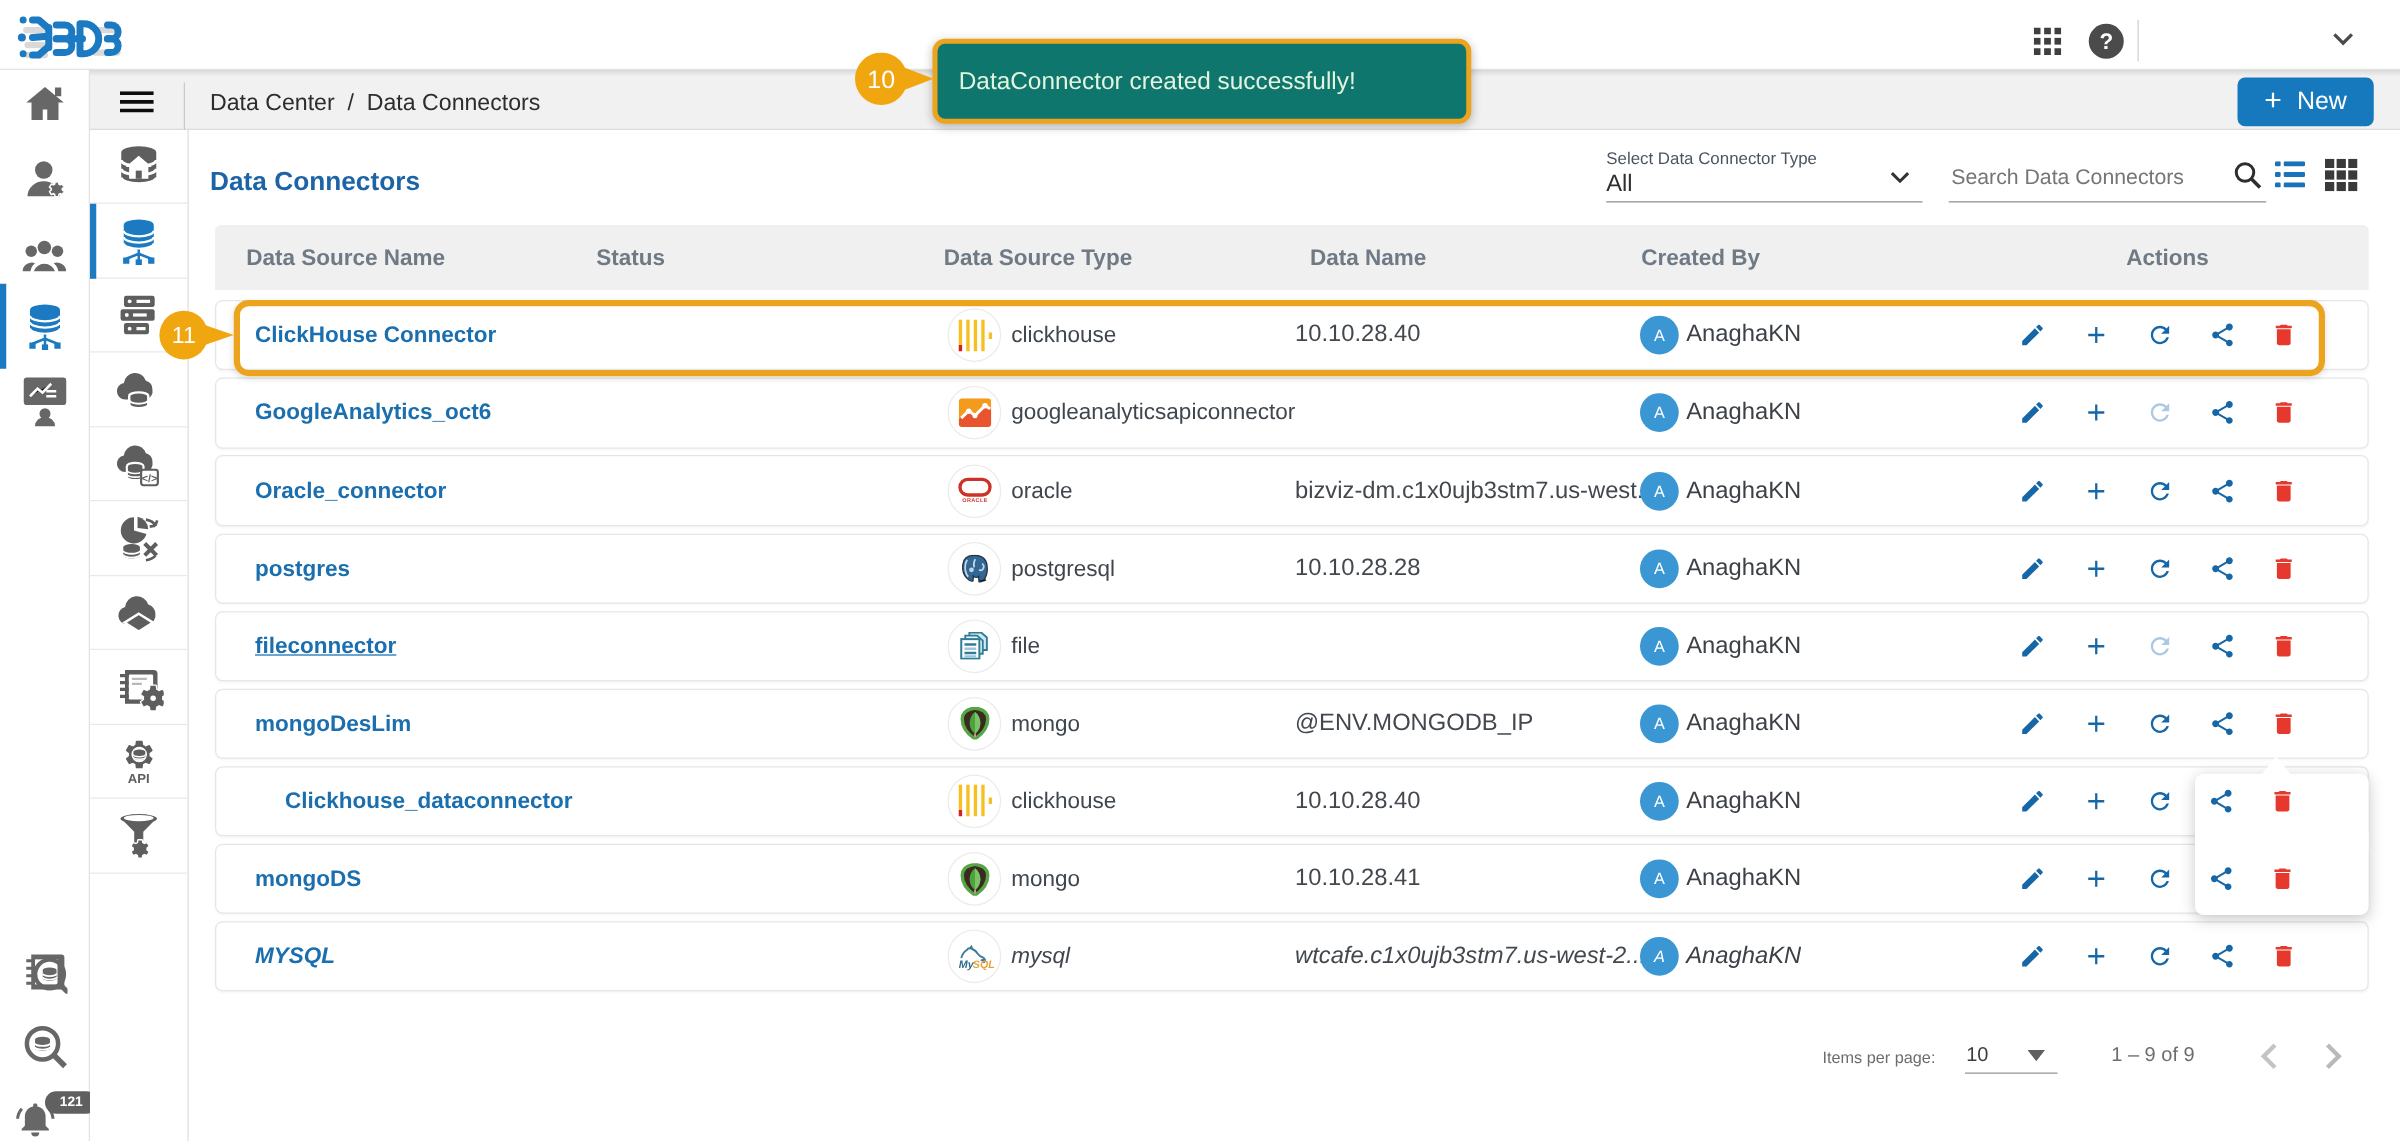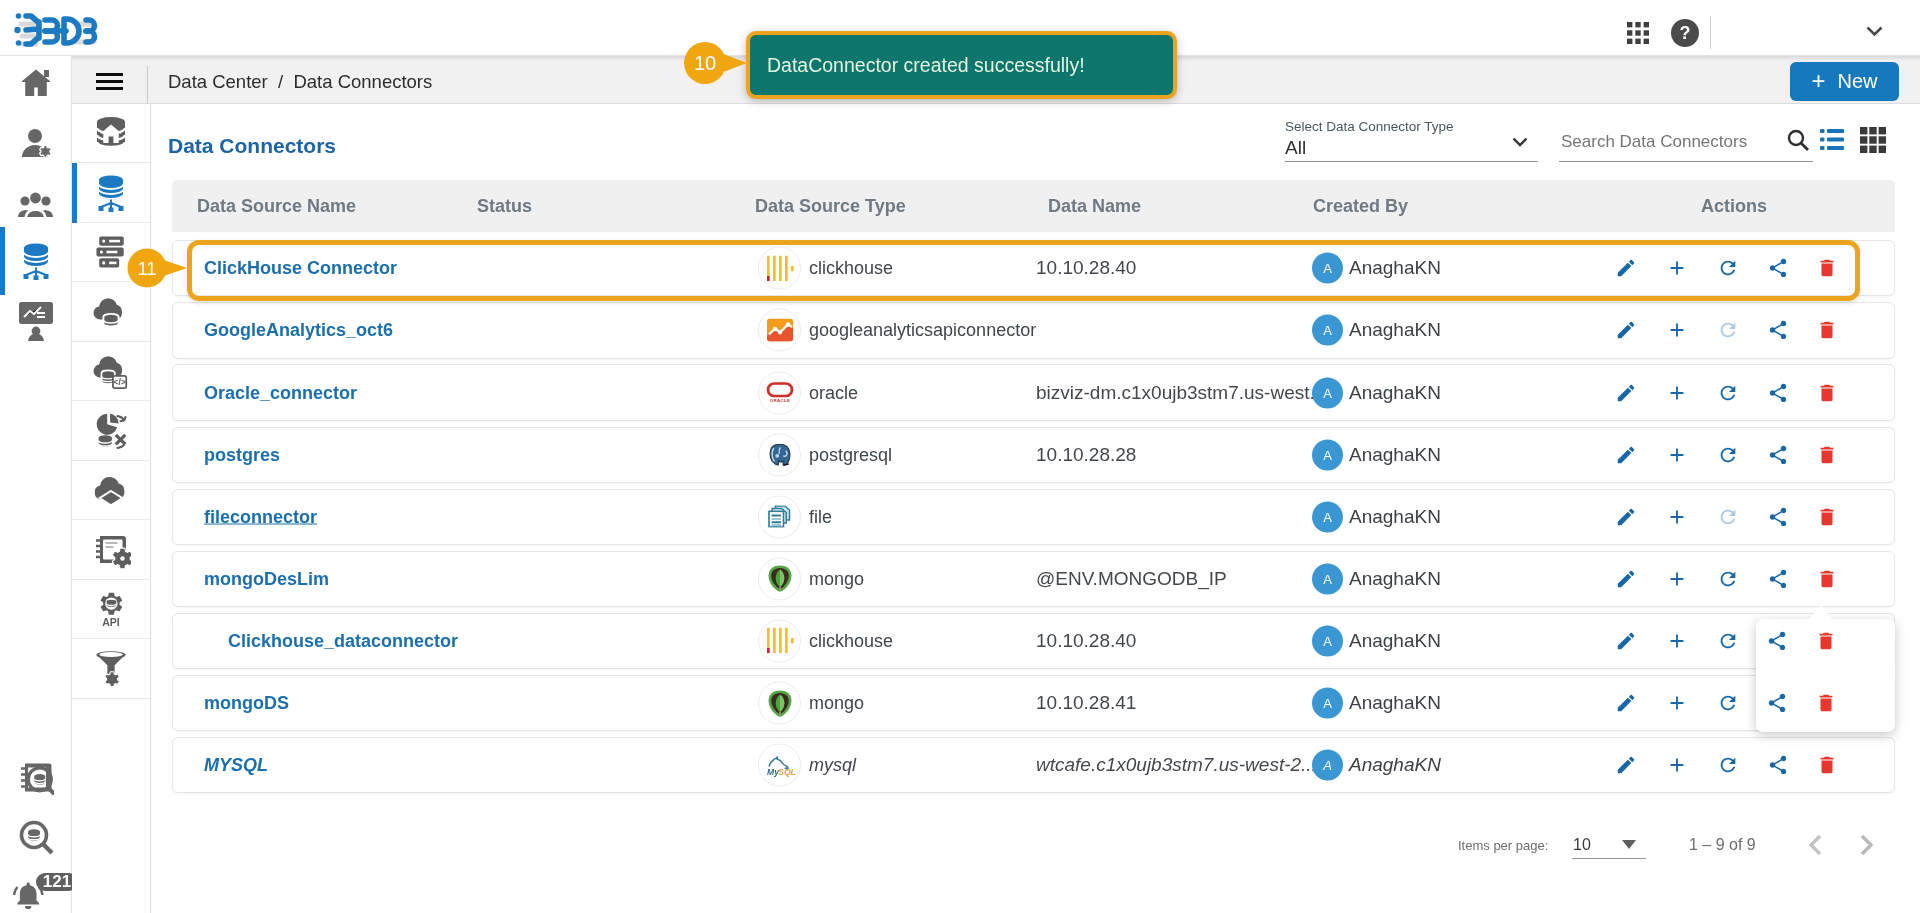--- a/index.html
+++ b/index.html
@@ -292,21 +292,21 @@
       <svg width="36" height="36" viewBox="0 0 36 36">
         <use href="#magdbp"></use>
       </svg>
     </div>
   <div class="s1icon" style="left:-8px; top:822px; height:32px; color:#676767;">
       <svg width="36" height="31" viewBox="0 0 36 31">
         <use href="#bellic"></use>
       </svg>
     </div>
   <div class="abs" style="left:36px; top:817px; width:42px; height:18px; border-radius:9px; background:#606060; color:#fff;
-       font-size:17px; font-weight:bold; display:flex; align-items:center; justify-content:center;">121</div>
+       font-size:11px; font-weight:bold; display:flex; align-items:center; justify-content:center;">121</div>
 </div>
 <div id="side2">
   <div class="cell" style="top:0px; height:59px; color:#5e5e5e;">
       <svg width="44" height="40" viewBox="0 0 44 40">
         <use href="#dbhome"></use>
       </svg>
     </div>
   <div class="cell" style="top:59px; height:60px; color:#1b7ac1;">
       <svg width="44" height="44" viewBox="0 0 44 44">
         <use href="#dbnet"></use>

